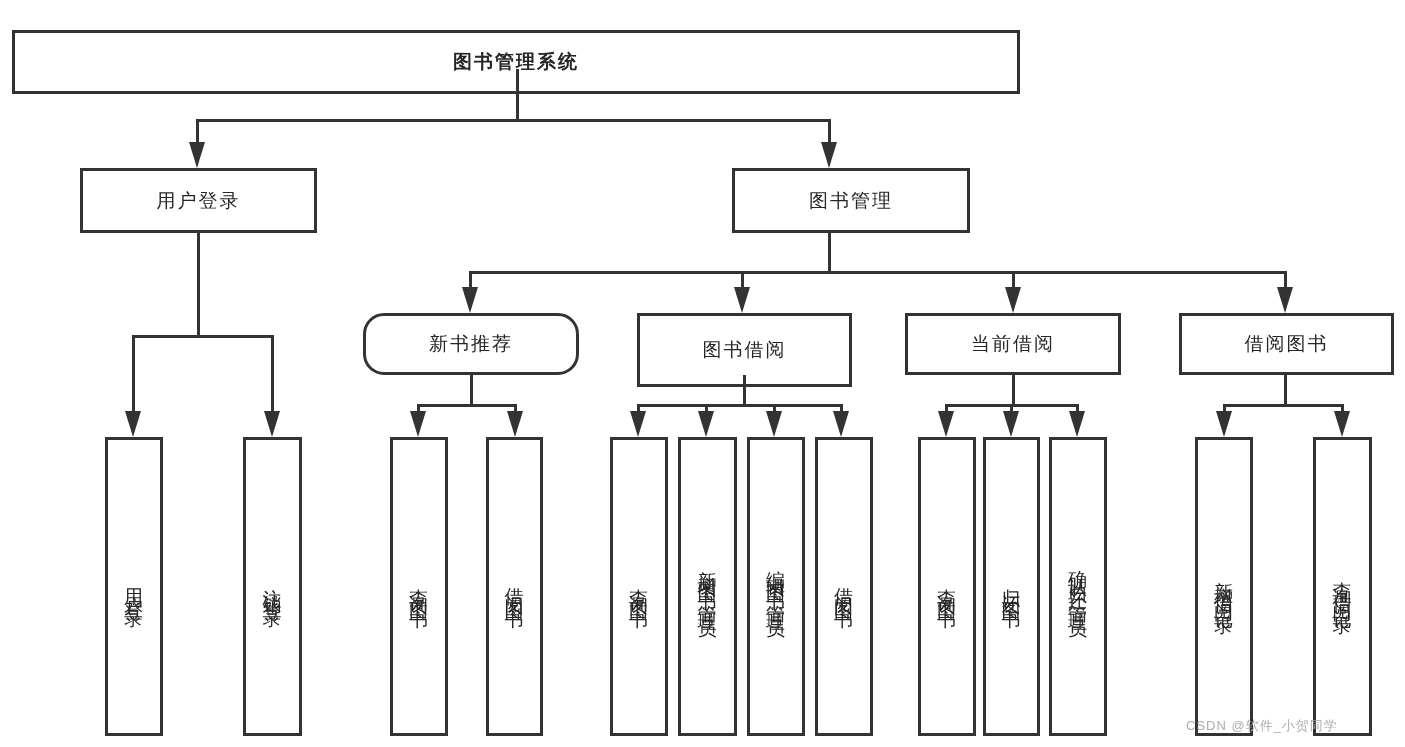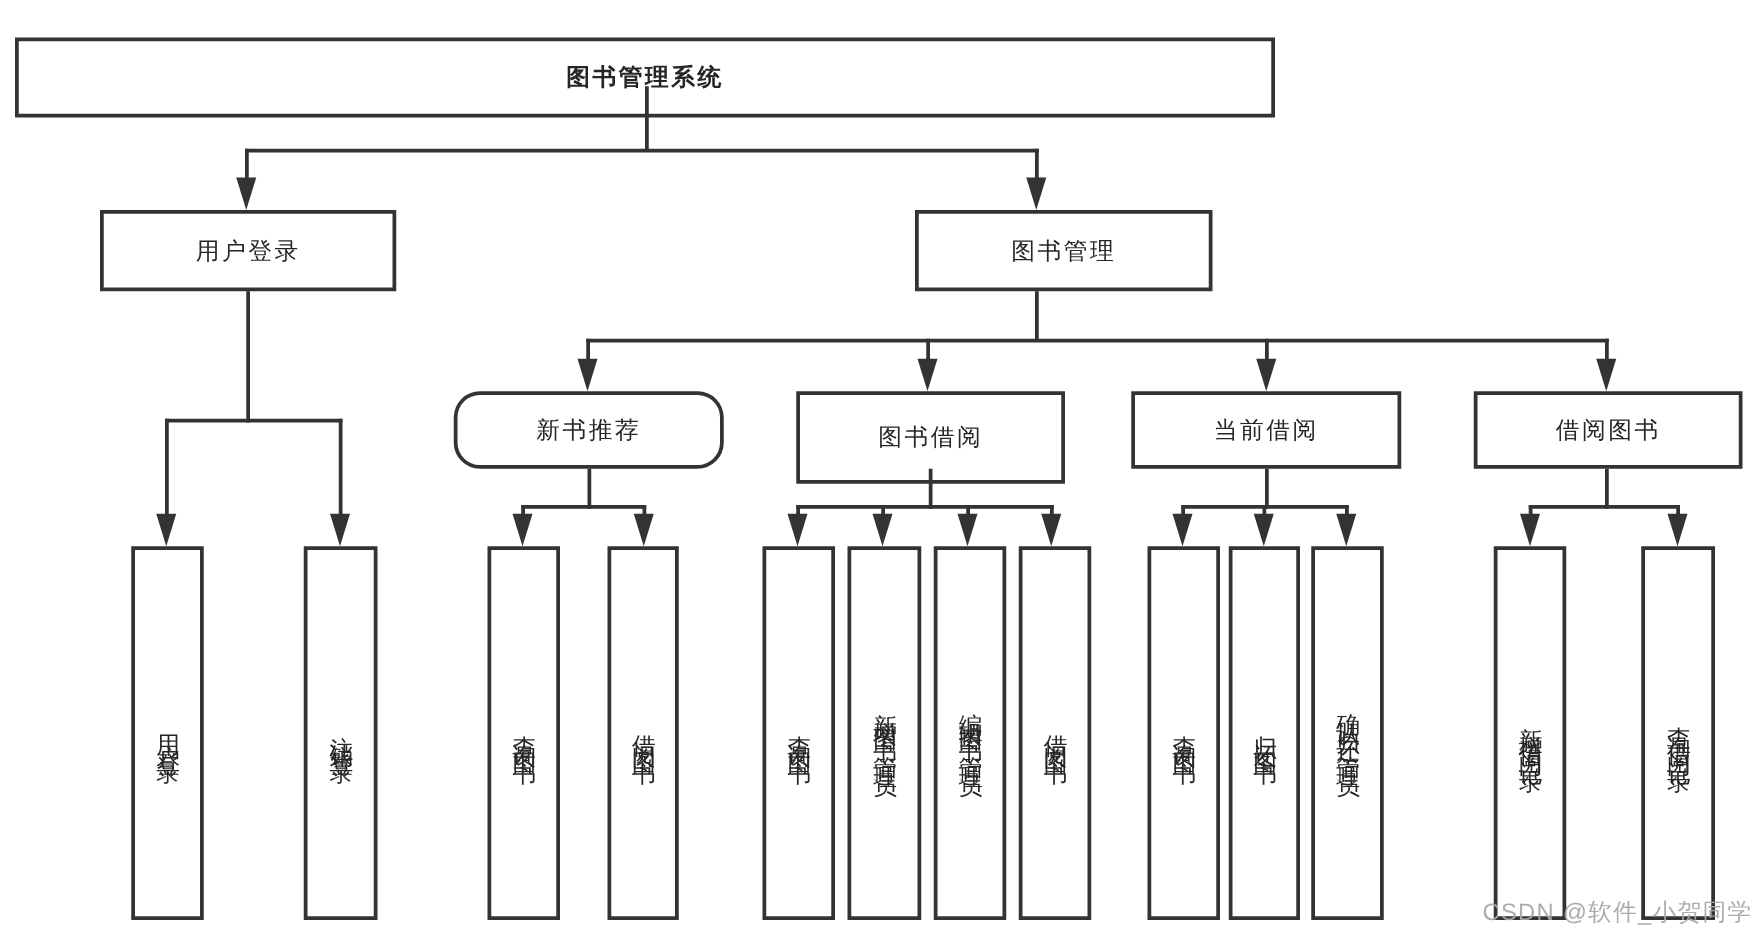--- a/index.html
+++ b/index.html
@@ -33,21 +33,21 @@
   .hline{height:3px;}
   .vline{width:3px;}
   .arrow{
     position:absolute;width:0;height:0;
     border-left:8px solid transparent;
     border-right:8px solid transparent;
     border-top:26px solid #333333;
   }
   .watermark{
     position:absolute;
-    font-size:19px;
+    font-size:13px;
     color:rgba(168,168,168,0.95);
     letter-spacing:1px;
     white-space:nowrap;
   }
 </style>
 </head>
 <body>
 
 <div id="stage">
 

